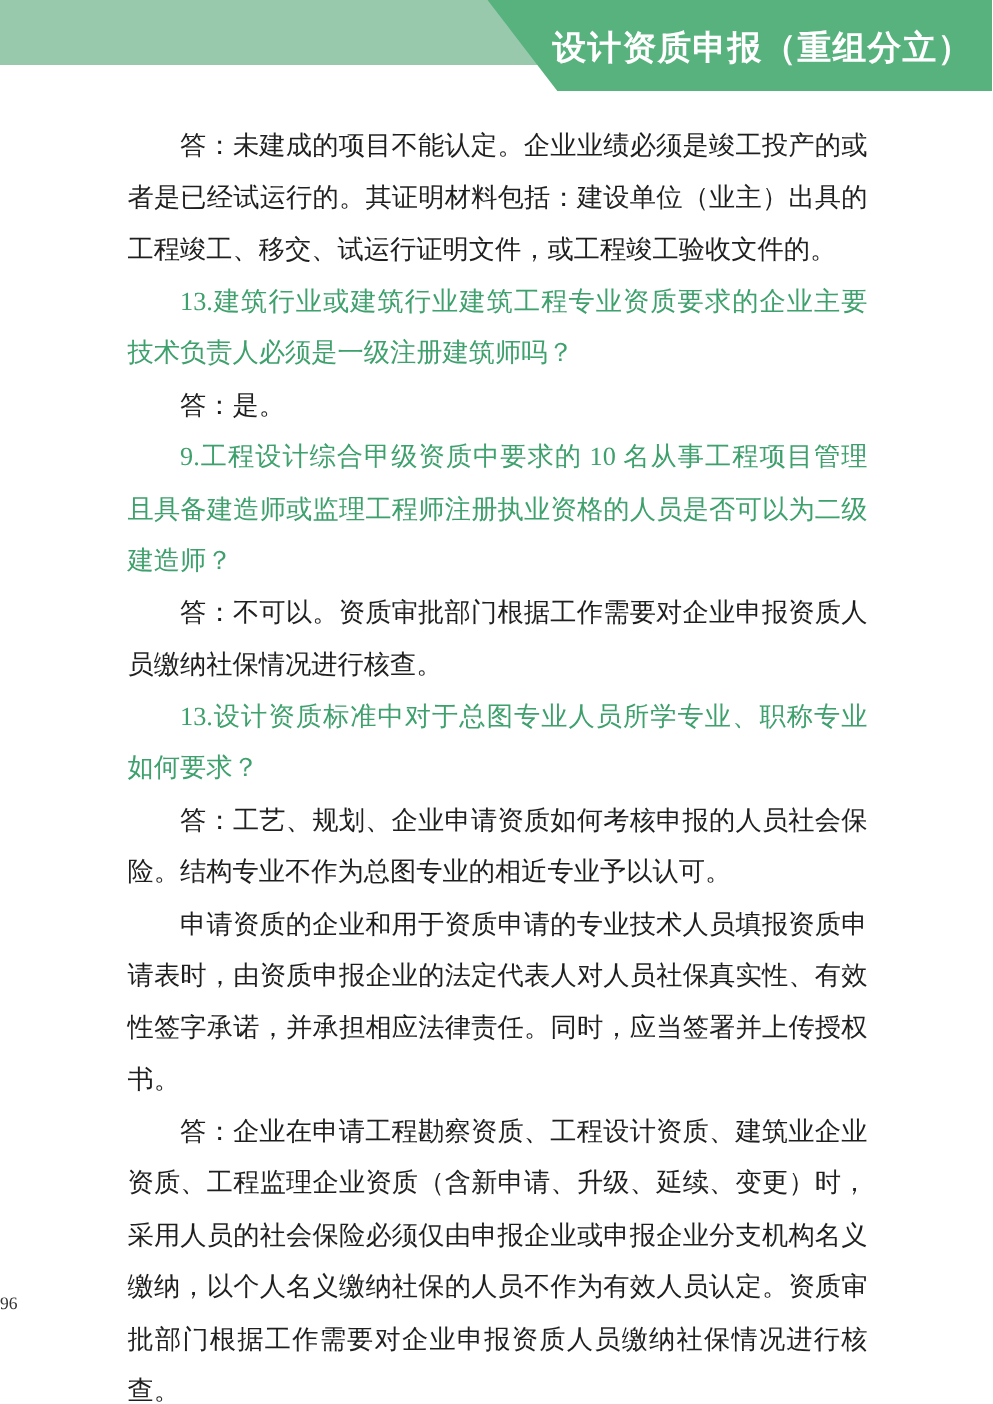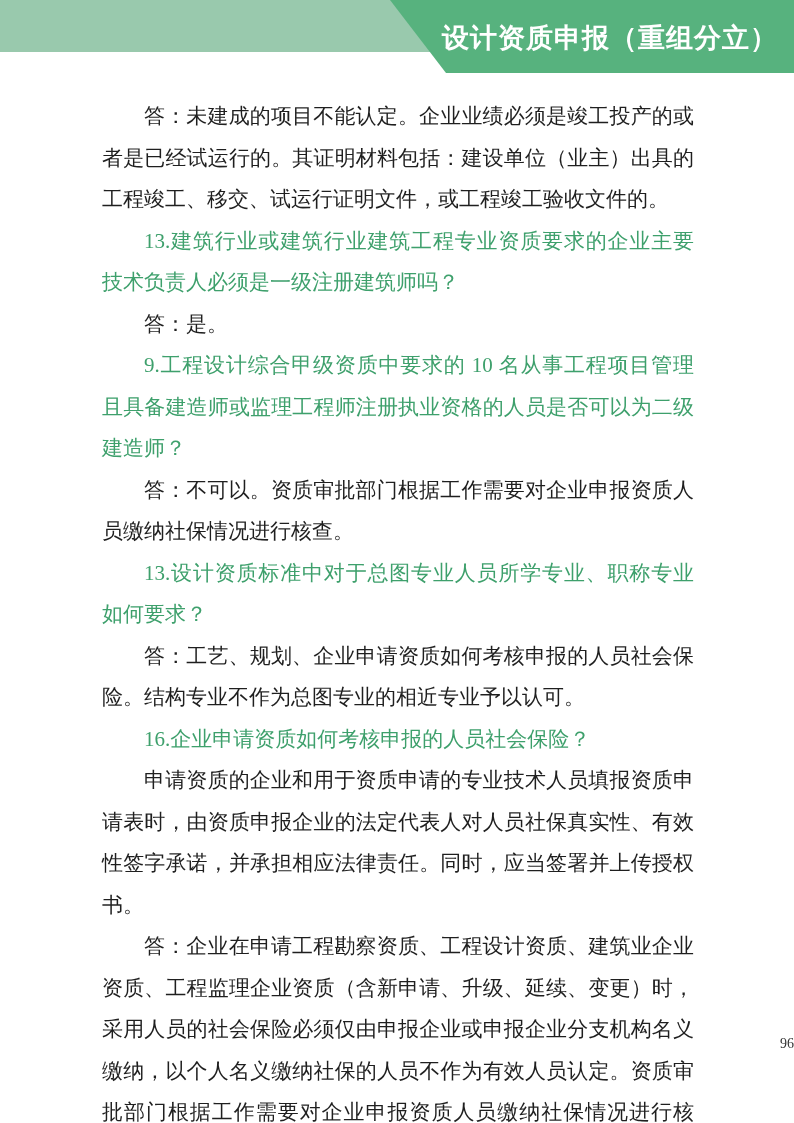--- a/index.html
+++ b/index.html
@@ -68,21 +68,21 @@
     color: #3ea06c;
     font-weight: normal;
   }
 
   
   .page-number {
     position: absolute;
     left: 0;
     top: 1036px;
     width: 794px;
-    text-align: right;
+    text-align: left;
     font-size: 14px;
     color: #333333;
   }
 </style>
 </head>
 <body>
 
 <div class="page">
 
   <div class="header-strip"></div>
@@ -90,20 +90,19 @@
   <div class="header-title">设计资质申报（重组分立）</div>
 
   <div class="content">
     <p class="answer">答：未建成的项目不能认定。企业业绩必须是竣工投产的或者是已经试运行的。其证明材料包括：建设单位（业主）出具的工程竣工、移交、试运行证明文件，或工程竣工验收文件的。</p>
     <p class="question">13.建筑行业或建筑行业建筑工程专业资质要求的企业主要技术负责人必须是一级注册建筑师吗？</p>
     <p class="answer">答：是。</p>
     <p class="question">9.工程设计综合甲级资质中要求的 10 名从事工程项目管理且具备建造师或监理工程师注册执业资格的人员是否可以为二级建造师？</p>
     <p class="answer">答：不可以。资质审批部门根据工作需要对企业申报资质人员缴纳社保情况进行核查。</p>
     <p class="question">13.设计资质标准中对于总图专业人员所学专业、职称专业如何要求？</p>
     <p class="answer">答：工艺、规划、企业申请资质如何考核申报的人员社会保险。结构专业不作为总图专业的相近专业予以认可。</p>
-    <p class="question">16.企业申请资质如何考核申报的人员社会保险？</p>
     <p class="answer">申请资质的企业和用于资质申请的专业技术人员填报资质申请表时，由资质申报企业的法定代表人对人员社保真实性、有效性签字承诺，并承担相应法律责任。同时，应当签署并上传授权书。</p>
     <p class="answer">答：企业在申请工程勘察资质、工程设计资质、建筑业企业资质、工程监理企业资质（含新申请、升级、延续、变更）时，采用人员的社会保险必须仅由申报企业或申报企业分支机构名义缴纳，以个人名义缴纳社保的人员不作为有效人员认定。资质审批部门根据工作需要对企业申报资质人员缴纳社保情况进行核查。</p>
   </div>
 
   <div class="page-number">96</div>
 
 </div>
 
 </body></html>

